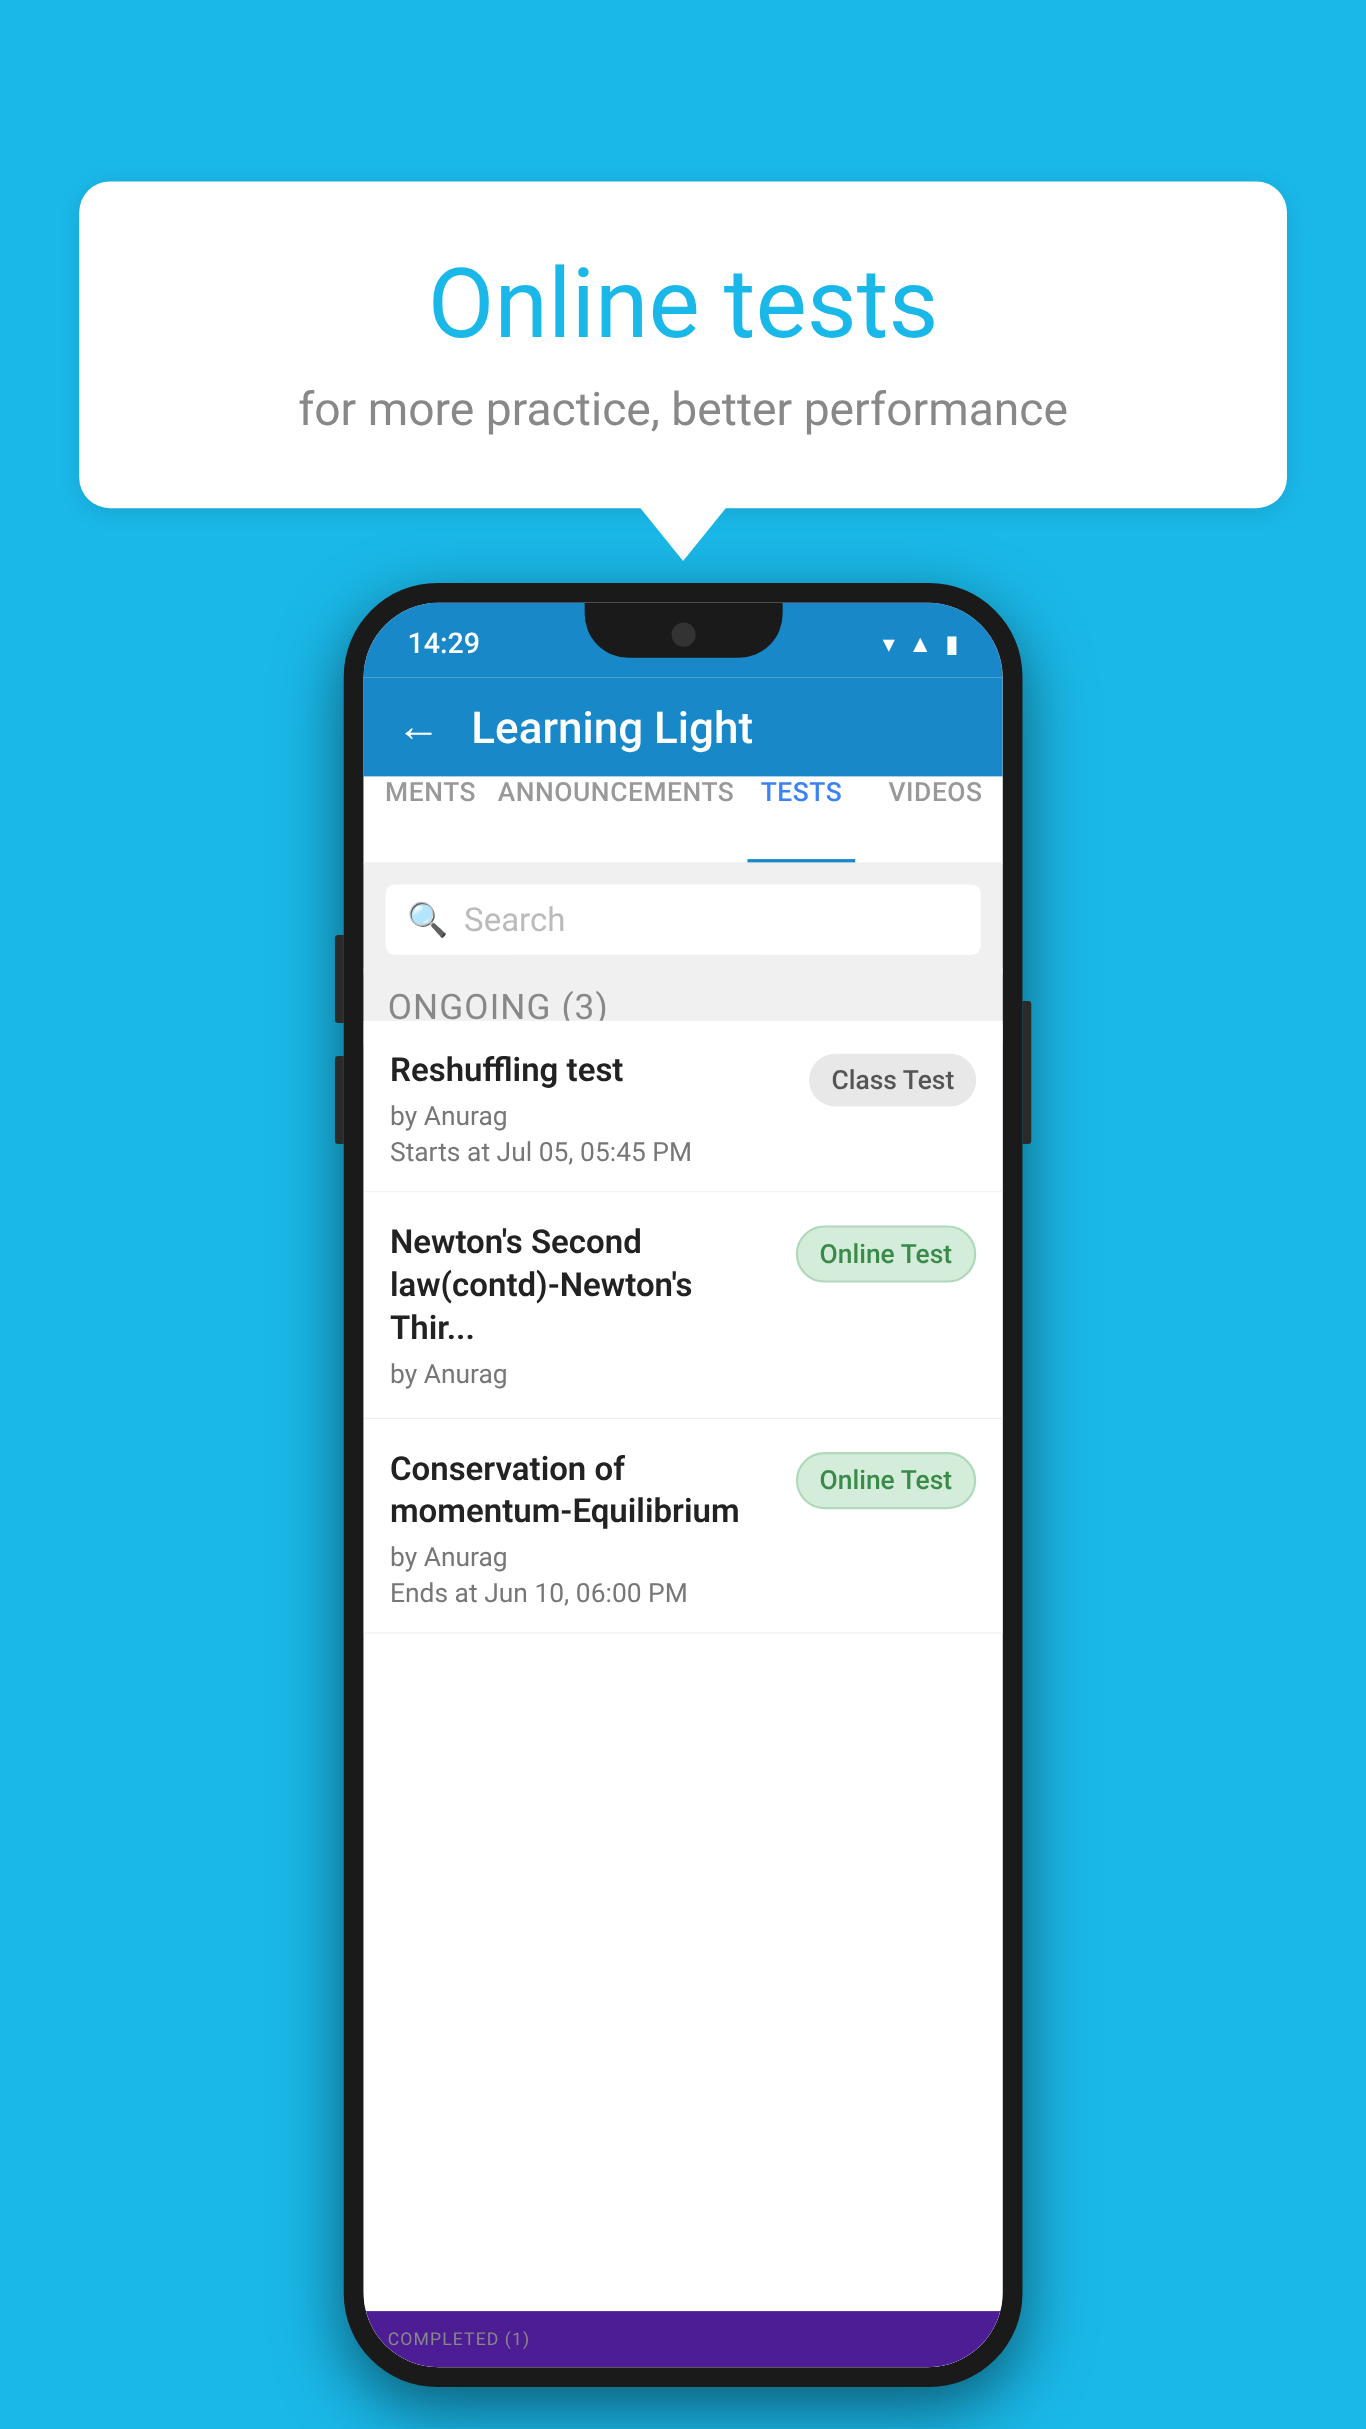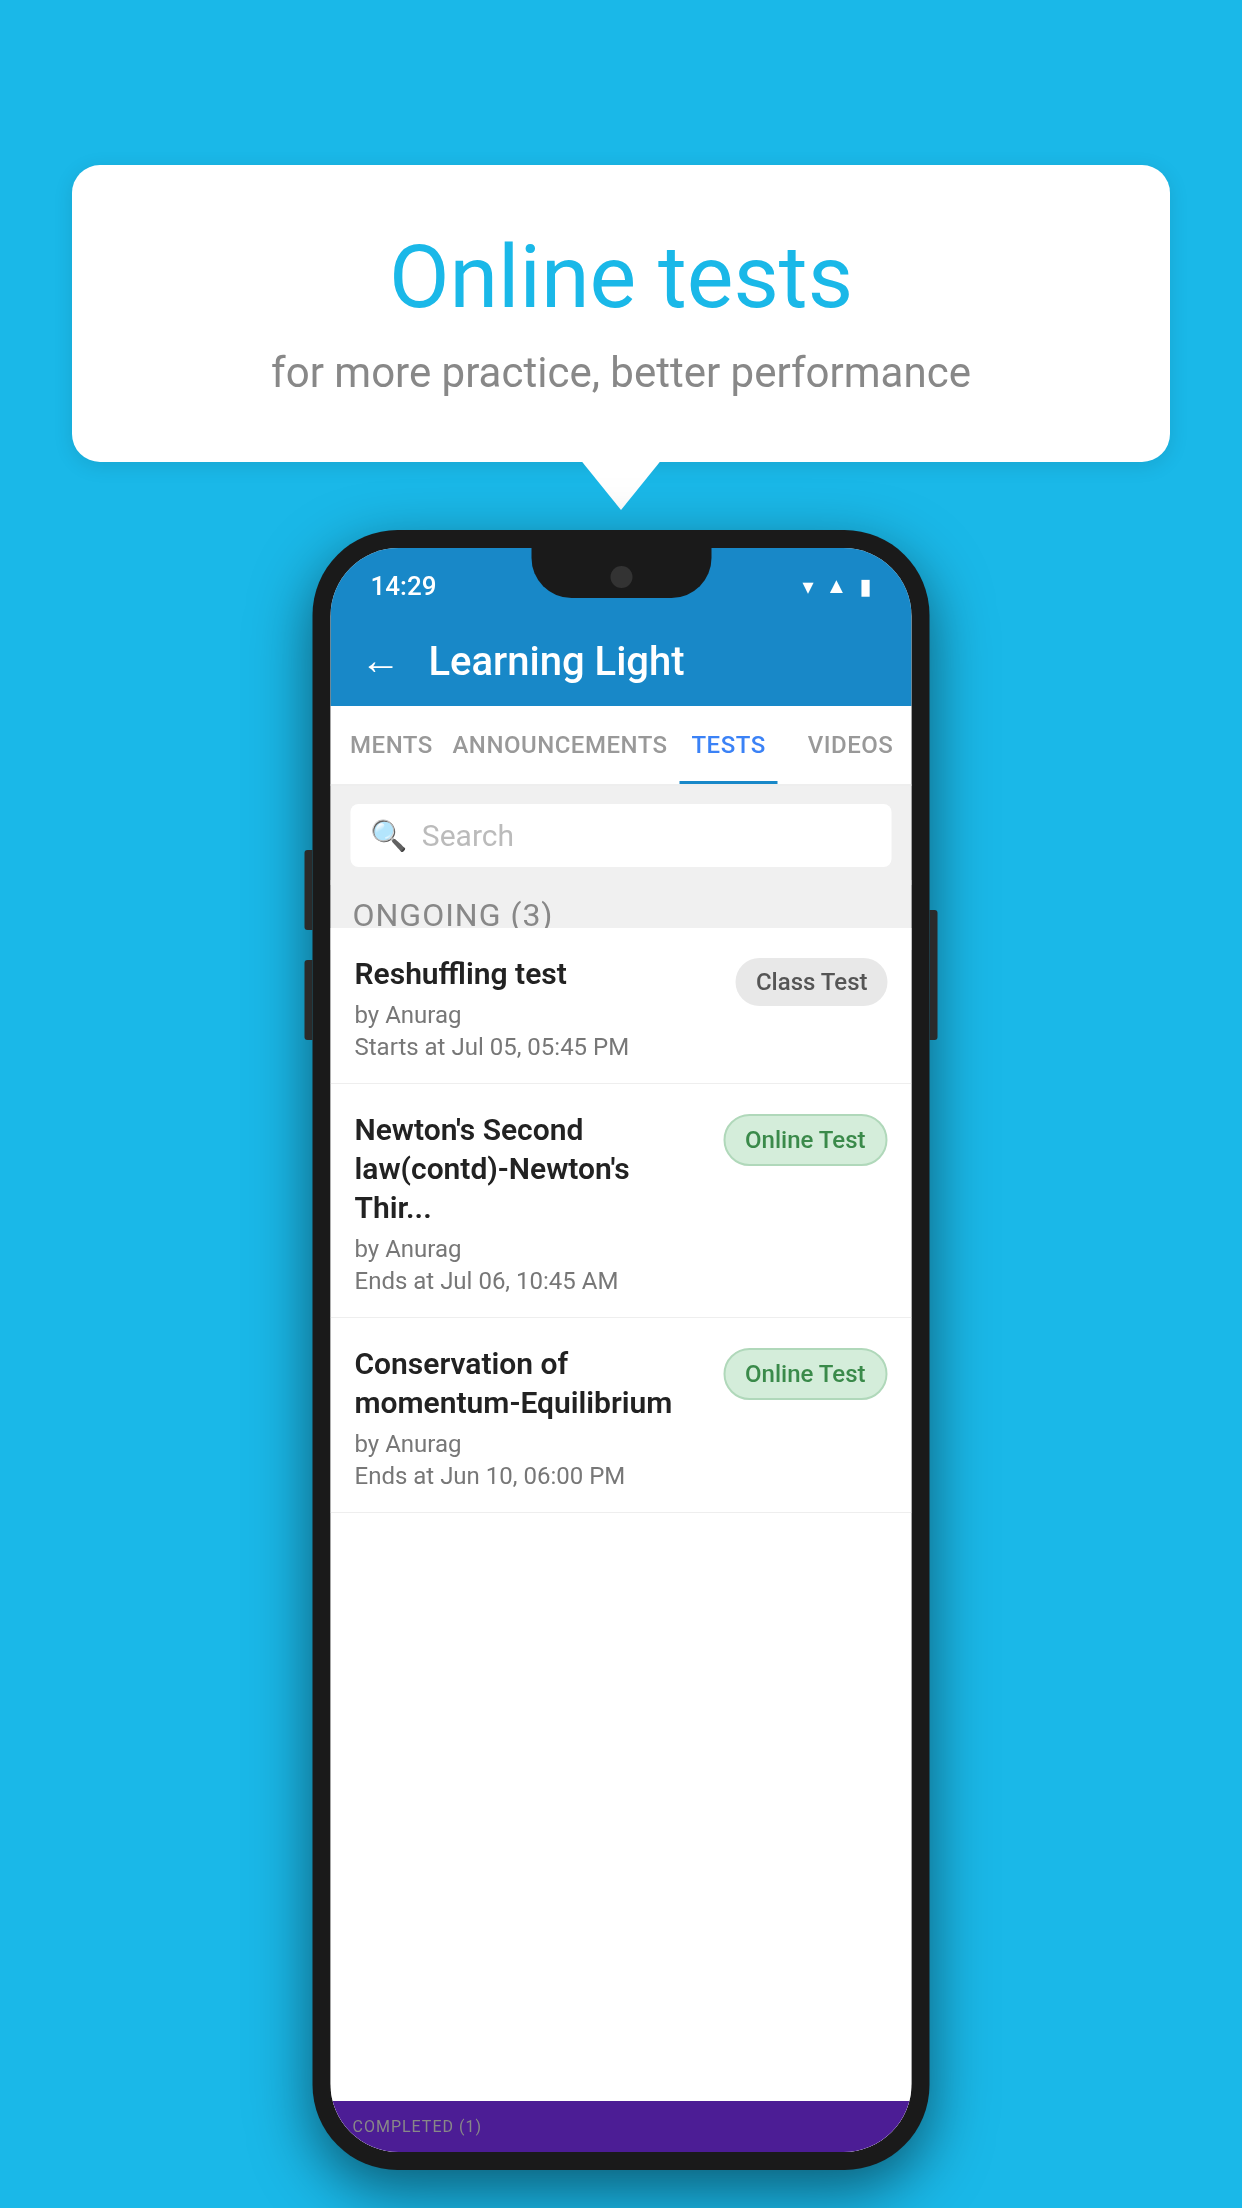--- a/index.html
+++ b/index.html
@@ -183,21 +183,20 @@
       background: white;
       display: flex;
       align-items: flex-end;
       border-bottom: 2px solid #eee;
     }
 
     .tab-item {
       flex: 1;
       height: 100%;
       display: flex;
-      align-items: center;
       justify-content: center;
       font-size: 24px;
       font-weight: 500;
       color: #999;
       letter-spacing: 0.5px;
       cursor: pointer;
       position: relative;
     }
 
     .tab-item.active {
@@ -433,21 +432,20 @@
           <div class="test-item-by">by Anurag</div>
           <div class="test-item-date">Starts at  Jul 05, 05:45 PM</div>
         </div>
         <div class="test-badge badge-class">Class Test</div>
       </div>
 
       <div class="test-item">
         <div class="test-item-content">
           <div class="test-item-name">Newton's Second law(contd)-Newton's Thir...</div>
           <div class="test-item-by">by Anurag</div>
-          <div class="test-item-date">Ends at  Jul 06, 10:45 AM</div>
         </div>
         <div class="test-badge badge-online">Online Test</div>
       </div>
 
       <div class="test-item">
         <div class="test-item-content">
           <div class="test-item-name">Conservation of momentum-Equilibrium</div>
           <div class="test-item-by">by Anurag</div>
           <div class="test-item-date">Ends at  Jun 10, 06:00 PM</div>
         </div>

